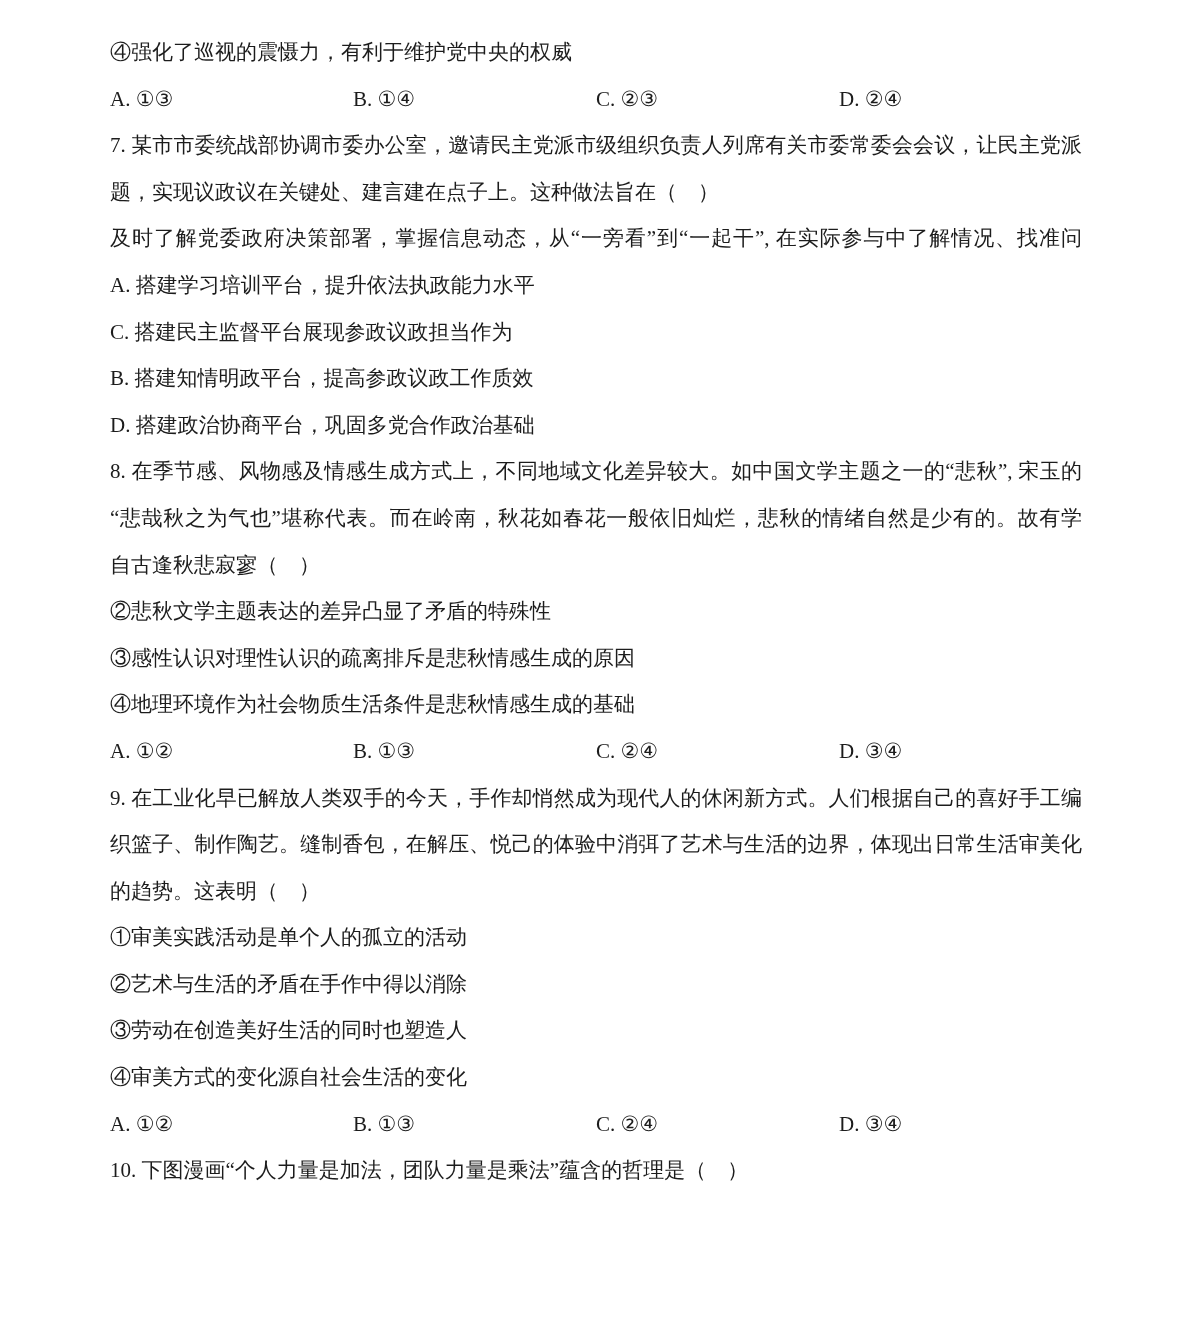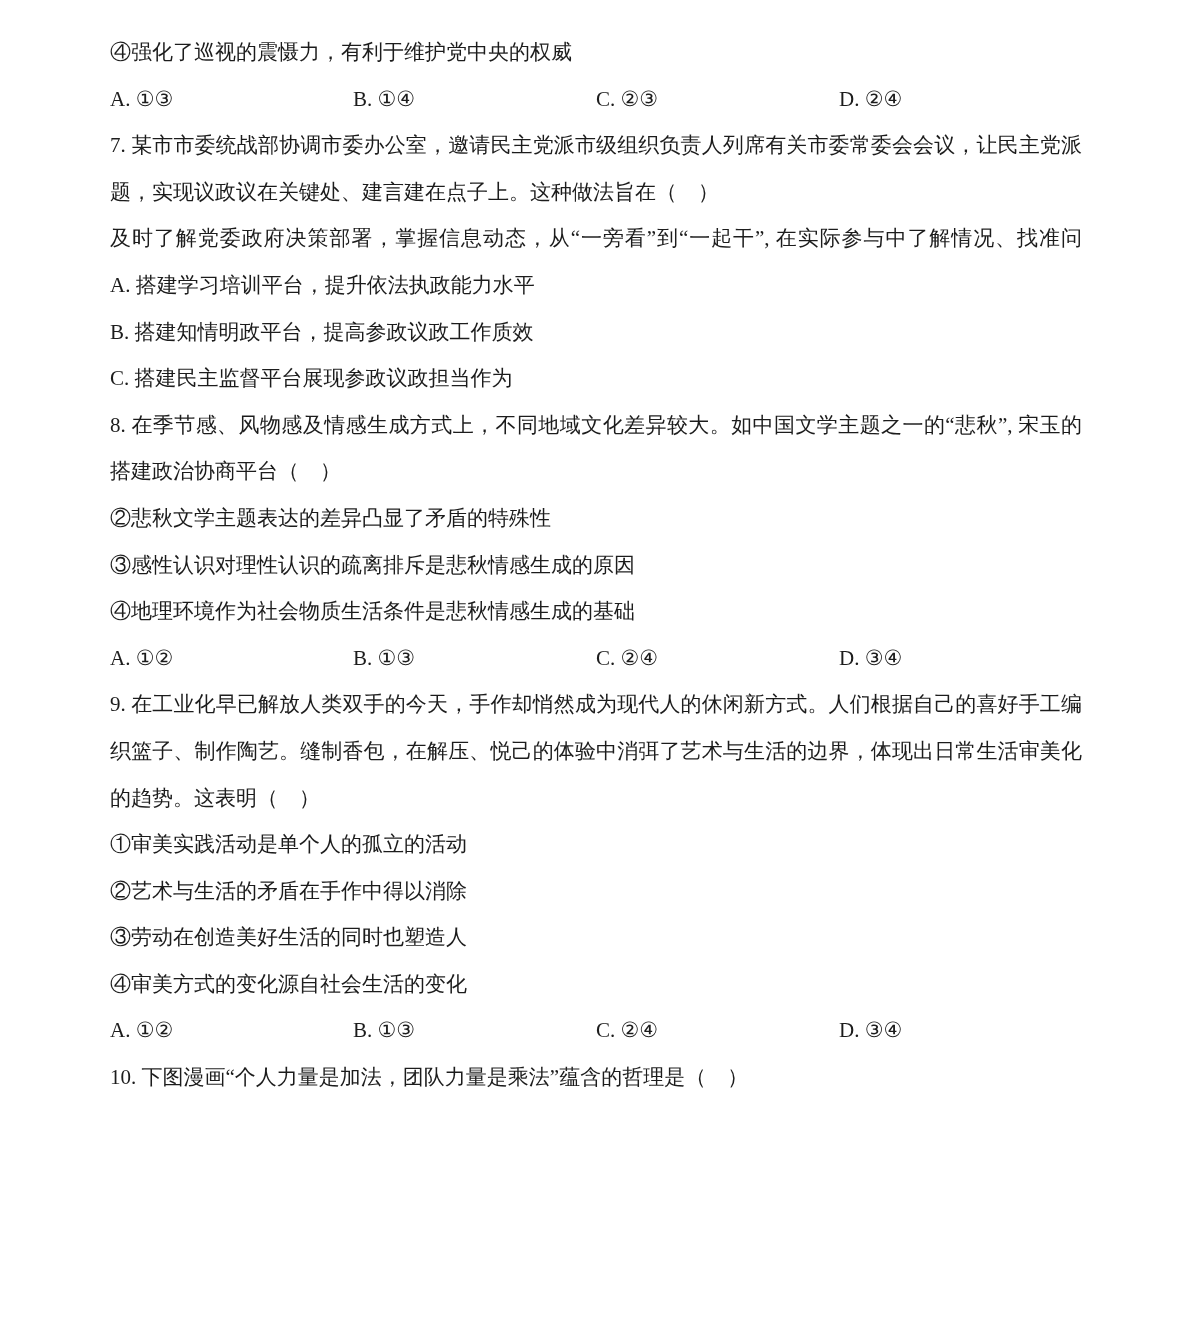--- a/index.html
+++ b/index.html
@@ -46,25 +46,27 @@
     <span>B. ①④</span>
     <span>C. ②③</span>
     <span>D. ②④</span>
   </div>
 
   <div class="line jl">7. 某市市委统战部协调市委办公室，邀请民主党派市级组织负责人列席有关市委常委会会议，让民主党派</div>
   <div class="line">题，实现议政议在关键处、建言建在点子上。这种做法旨在（　）</div>
   <div class="line jl">及时了解党委政府决策部署，掌握信息动态，从“一旁看”到“一起干”, 在实际参与中了解情况、找准问</div>
 
   <div class="line">A. 搭建学习培训平台，提升依法执政能力水平</div>
+  <div class="line">C. 搭建民主监督平台展现参政议政担当作为</div>
   <div class="line">B. 搭建知情明政平台，提高参政议政工作质效</div>
-  <div class="line">C. 搭建民主监督平台展现参政议政担当作为</div>
+  <div class="line">D. 搭建政治协商平台，巩固多党合作政治基础</div>
 
   <div class="line jl">8. 在季节感、风物感及情感生成方式上，不同地域文化差异较大。如中国文学主题之一的“悲秋”, 宋玉的</div>
-  <div class="line">搭建政治协商平台（　）</div>
+  <div class="line jl">“悲哉秋之为气也”堪称代表。而在岭南，秋花如春花一般依旧灿烂，悲秋的情绪自然是少有的。故有学</div>
+  <div class="line">自古逢秋悲寂寥（　）</div>
 
   <div class="line">②悲秋文学主题表达的差异凸显了矛盾的特殊性</div>
   <div class="line">③感性认识对理性认识的疏离排斥是悲秋情感生成的原因</div>
   <div class="line">④地理环境作为社会物质生活条件是悲秋情感生成的基础</div>
 
   <div class="line answers">
     <span>A. ①②</span>
     <span>B. ①③</span>
     <span>C. ②④</span>
     <span>D. ③④</span>

